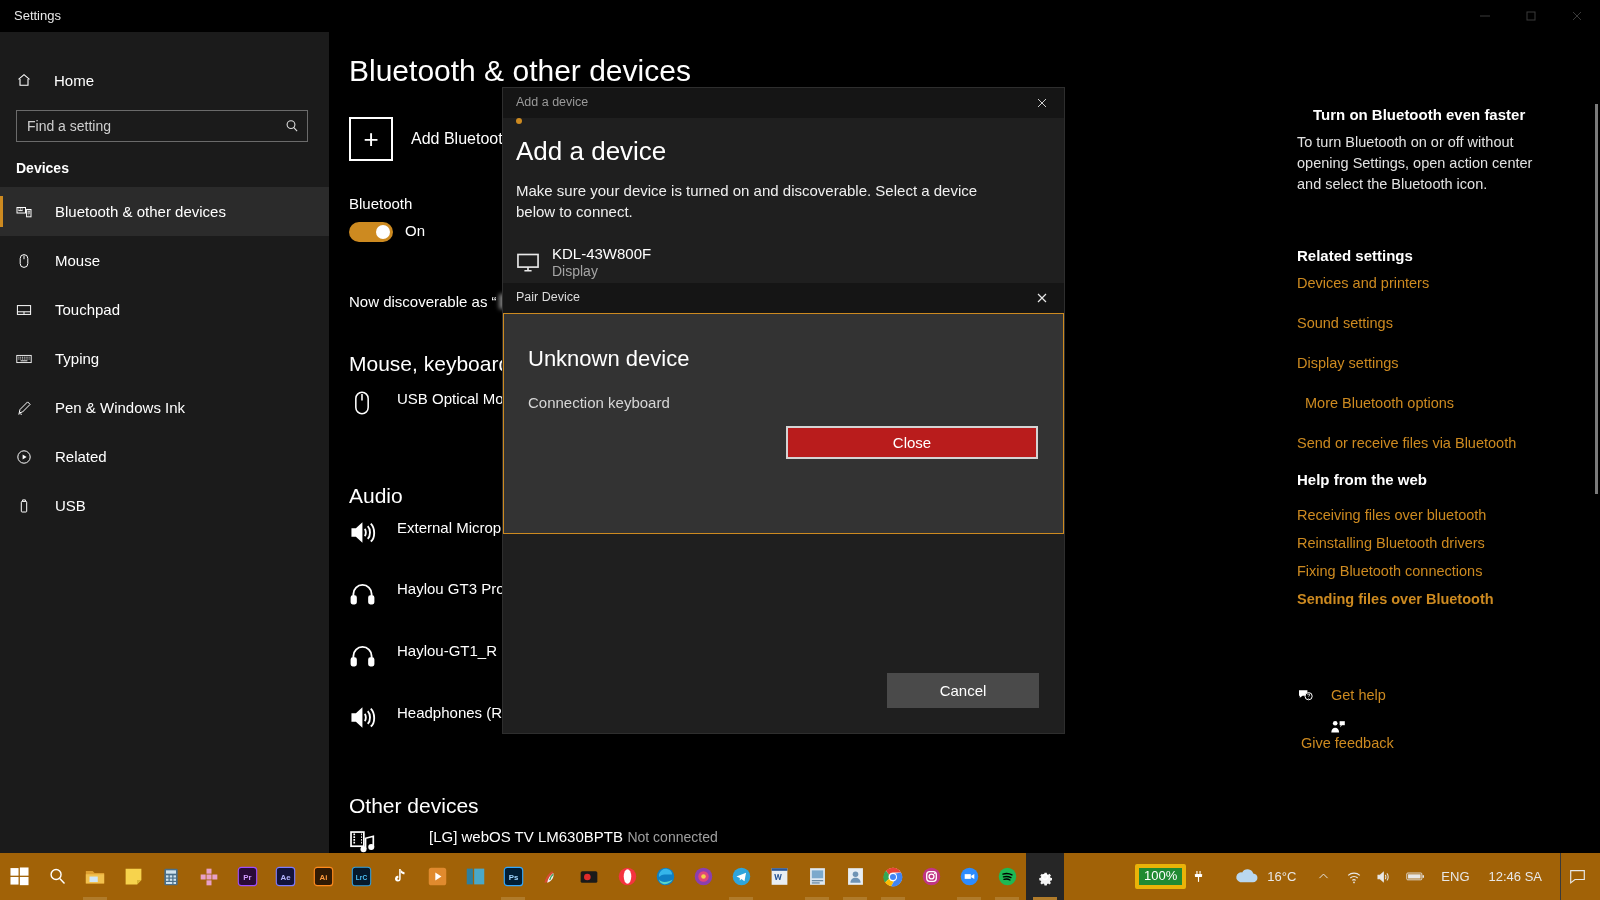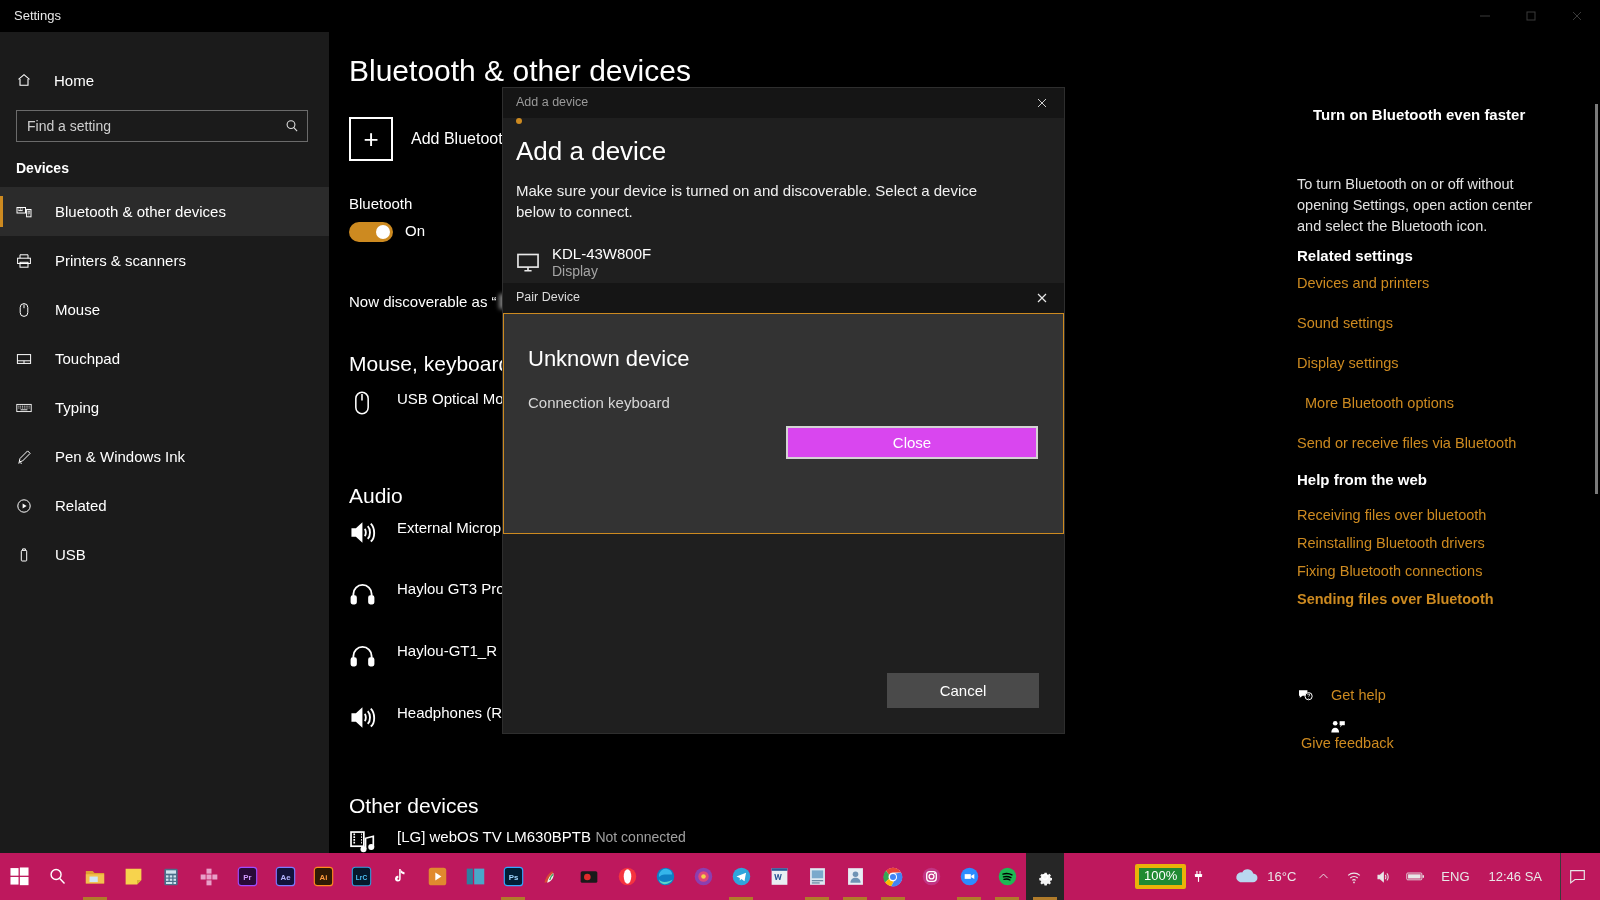--- a/index.html
+++ b/index.html
@@ -62,21 +62,21 @@
   .grp-head { position:absolute; left:20px; font-size:21px; color:#fff; }
   .dev { position:absolute; left:20px; display:flex; align-items:flex-start; }
   .dev .ico { width:44px; display:flex; align-items:center; justify-content:flex-start; color:#fff; }
   .dev .txt { margin-left:4px; }
   .dev .nm { font-size:15px; color:#fff; white-space:nowrap; }
   .dev .st { font-size:14px; color:#a0a0a0; margin-top:2px; }
 
   
   .rightpane { position:absolute; left:1279px; top:32px; width:321px; height:821px; overflow:hidden; }
   .rp-h1 { position:absolute; left:18px; top:74px; font-size:15px; font-weight:bold; color:#fff; width:250px;margin-left:16px; }
-  .rp-p { position:absolute; left:18px; top:100px; width:248px; font-size:14.5px; color:#e2e2e2; line-height:1.45;margin-top:42px; }
+  .rp-p { position:absolute; left:18px; top:100px; width:248px; font-size:14.5px; color:#e2e2e2; line-height:1.45; }
   .rp-h2 { position:absolute; left:18px; font-size:15px; font-weight:bold; color:#fff; }
   .rp-link { position:absolute; left:18px; font-size:14.5px; color:#cd8a20; cursor:pointer; white-space:nowrap; }
   .rp-foot { position:absolute; left:18px; display:flex; align-items:center; }
   .rp-foot .ico { width:30px; color:#fff; display:flex; align-items:center; }
   .rp-foot .lbl { font-size:14.5px; color:#cd8a20; margin-left:4px; }
   .scrollbar { position:absolute; right:2px; top:72px; width:3px; height:390px; background:#7a7a7a; }
 
   
   .dlg-add { position:absolute; left:503px; top:88px; width:561px; height:645px; background:#1f1f1f;
              box-shadow:0 0 0 1px #2e2e2e; }
@@ -98,26 +98,26 @@
   
   .dlg-pair { position:absolute; left:503px; top:283px; width:561px; height:251px; }
   .dlg-pair-bar { position:absolute; left:0; top:0; width:561px; height:30px; background:#151515; }
   .dlg-pair-bar .t { position:absolute; left:13px; top:7px; font-size:12.5px; color:#dcdcdc; }
   .dlg-pair-bar .x { position:absolute; right:0; top:0; width:44px; height:30px; display:flex;
                      align-items:center; justify-content:center; color:#e8e8e8; font-size:14px; }
   .dlg-pair-body { position:absolute; left:0; top:30px; width:561px; height:221px; background:#333333;
                    border:1px solid #cd8a20; }
   .pair-title { position:absolute; left:24px; top:32px; font-size:22px; color:#fff; }
   .pair-msg { position:absolute; left:24px; top:80px; font-size:15px; color:#d6d6d6; }
-  .btn-close { position:absolute; left:282px; top:112px; width:252px; height:33px; background:#d946ef;
+  .btn-close { position:absolute; left:282px; top:112px; width:252px; height:33px; background:#b91c1c;
                border:2px solid #d4d4d4; color:#fff; font-size:15px; font-family:"Liberation Sans",sans-serif;
                cursor:pointer; }
 
   
-  .taskbar { position:absolute; left:0; bottom:0; width:1600px; height:47px; background:#be185d;
+  .taskbar { position:absolute; left:0; bottom:0; width:1600px; height:47px; background:#a16207;
              display:flex; align-items:center; }
   .tb-item { width:38px; height:47px; display:flex; align-items:center; justify-content:center;
              position:relative; flex:0 0 auto; }
   .tb-item.active { background:#262626; }
   .tb-item .ubar { position:absolute; bottom:0; left:7px; width:24px; height:3px; background:#b07b2a; }
   .tray { margin-left:auto; display:flex; align-items:center; height:47px; padding-right:6px; }
   .tray > div { display:flex; align-items:center; justify-content:center; height:47px; color:#e8e8e8; font-size:13px; }
   .batt-pct { border:4px solid #eab308; color:#fff; background:#1f8a32; font-size:13px;
               padding:1px 5px; border-radius:2px; line-height:1.15; }
   .tray-sep { width:1px; height:26px; background:#3a3a3a; margin:0 8px; }
@@ -182,30 +182,20 @@
             <svg class="icn" viewBox="0 0 16 16" fill="none" stroke="currentColor" stroke-width="1">
               <rect x="1" y="3.5" width="8.5" height="5.5"></rect>
                 <path d="M2.3 5h1M4 5h1M5.7 5h1M2.3 6.6h4.4"></path>
               <rect x="10.6" y="5.5" width="4.4" height="7.3"></rect>
                 <path d="M11.6 7.2h2.4M11.6 9h2.4M12.5 10.9h.7"></path>
             </svg>
           </span>
           <span class="lbl">Bluetooth &amp; other devices</span>
         </div>
 
-        <div class="navitem">
-          <span class="ico">
-            <svg class="icn" viewBox="0 0 16 16" fill="none" stroke="currentColor" stroke-width="1">
-              <path d="M4 5.2V1.8h8V5.2"></path>
-                <rect x="1.6" y="5.2" width="12.8" height="5.3"></rect>
-              <rect x="4" y="9.3" width="8" height="4.9"></rect>
-            </svg>
-          </span>
-          <span class="lbl">Printers &amp; scanners</span>
-        </div>
 
         <div class="navitem">
           <span class="ico">
             <svg class="icn" viewBox="0 0 16 16" fill="none" stroke="currentColor" stroke-width="1">
               <rect x="4.2" y="1.6" width="7.6" height="12.8" rx="3.8"></rect>
                 <path d="M8 2.6v3.6"></path>
             </svg>
           </span>
           <span class="lbl">Mouse</span>
         </div>
@@ -344,21 +334,21 @@
             <path d="M2 6.1h2.3L7.4 3.2v9.6L4.3 9.9H2z" fill="currentColor"></path>
             <path d="M9.3 5.8c.9.9.9 3.5 0 4.4M11.1 4.2c1.8 1.8 1.8 5.8 0 7.6M12.9 2.7c2.7 2.7 2.7 8.6 0 10.6"></path>
           </svg>
         </span>
         <span class="txt">
           <span class="nm">Headphones (Realtek Audio)</span>
         </span>
       </div>
 
       <div class="grp-head" style="top:762px;">Other devices</div>
-      <div class="dev" style="top:796px;">
+      <div class="dev" style="top:796px;gap:32px;">
         <span class="ico">
           <svg viewBox="0 0 16 16" width="27" height="27" fill="none" stroke="currentColor" stroke-width="1">
             <rect x="1.2" y="2.4" width="7.6" height="8.4"></rect>
             <path d="M2.6 3.8h1M2.6 5.4h1M2.6 7h1M2.6 8.7h1M7.2 3.8h.5M7.2 5.4h.5M7.2 7h.5M7.2 8.7h.5"></path>
             <path d="M9.8 12.4V6.1l4.6-1.2v6.2"></path>
             <circle cx="8.6" cy="12.6" r="1.3" fill="currentColor"></circle>
             <circle cx="13.2" cy="11.3" r="1.3" fill="currentColor"></circle>
           </svg>
         </span>
         <span class="txt">

